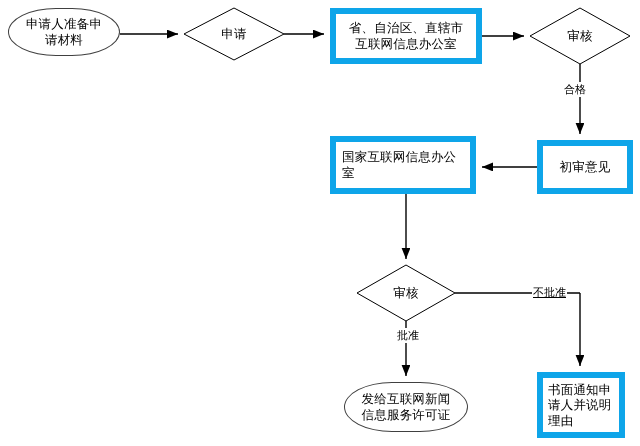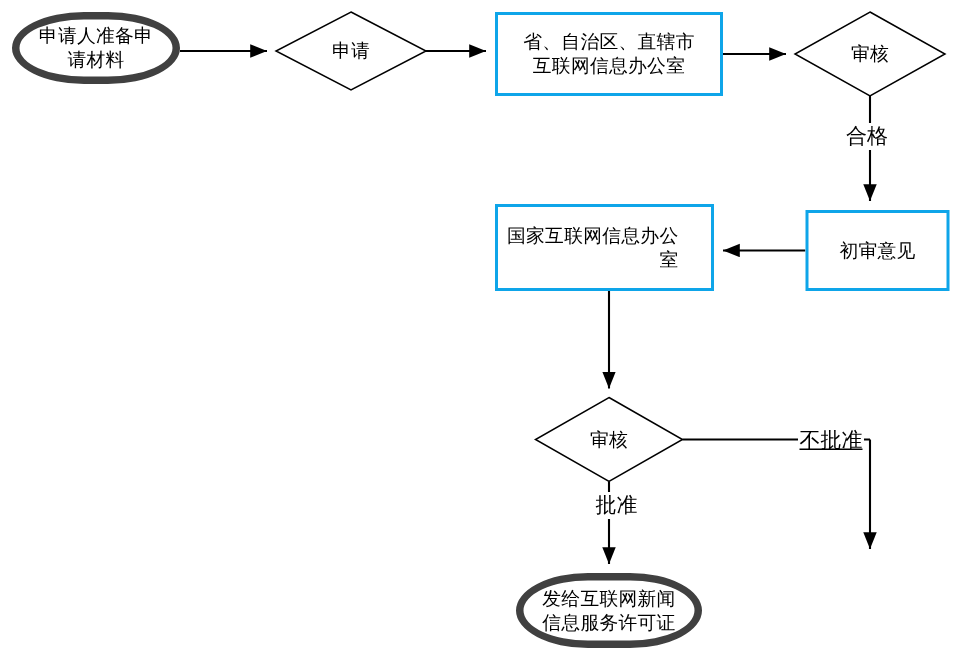--- a/index.html
+++ b/index.html
@@ -29,38 +29,38 @@
     justify-content: center;
     text-align: center;
     color: #000000;
     font-size: 12.5px;
     line-height: 1.25;
     letter-spacing: 0.2px;
     white-space: pre-line;
     z-index: 3;
   }
   .rect {
-    border: 2px solid #0ea5e9;
+    border: 6px solid #0ea5e9;
     background: #ffffff;
     box-sizing: border-box;
   }
   .terminator {
-    border: 5px solid #404040;
+    border: 1px solid #404040;
     background: #ffffff;
     box-sizing: border-box;
     border-radius: 48px / 50%;
   }
   .diamond-label {
     background: transparent;
     border: none;
   }
   .edge-label {
     position: absolute;
     color: #000000;
-    font-size: 14px;
+    font-size: 11px;
     background: #ffffff;
     padding: 0 1px;
     white-space: nowrap;
     z-index: 4;
   }
 </style>
 </head>
 <body>
 
 <div id="canvas">
@@ -110,31 +110,36 @@
 
   <div class="node diamond-label" style="left:530px; top:8px; width:100px; height:56px;">
     <span>审核</span>
   </div>
 
   <div class="node rect" style="left:537px; top:140px; width:96px; height:54px;">
     <span>初审意见</span>
   </div>
 
   <div class="node rect" style="left:330px; top:136px; width:146px; height:58px; justify-content:flex-start; padding-left:6px;">
-    <span style="text-align:right;">国家互联网信息办公
+    <span style="text-align:left;">国家互联网信息办公
 室</span>
   </div>
 
   <div class="node diamond-label" style="left:357px; top:265px; width:98px; height:56px;">
     <span>审核</span>
   </div>
 
   <div class="node terminator" style="left:344px; top:382px; width:124px; height:50px;">
     <span>发给互联网新闻
 信息服务许可证</span>
   </div>
 
+  <div class="node rect" style="left:537px; top:372px; width:88px; height:66px; justify-content:flex-start; padding-left:5px;">
+    <span style="text-align:left;">书面通知申
+请人并说明
+理由</span>
+  </div>
 
   <div class="edge-label" style="left:563px; top:82px;">合格</div>
   <div class="edge-label" style="left:532px; top:285px;text-decoration:underline;">不批准</div>
   <div class="edge-label" style="left:396px; top:328px;">批准</div>
 
 </div>
 
 </body></html>

